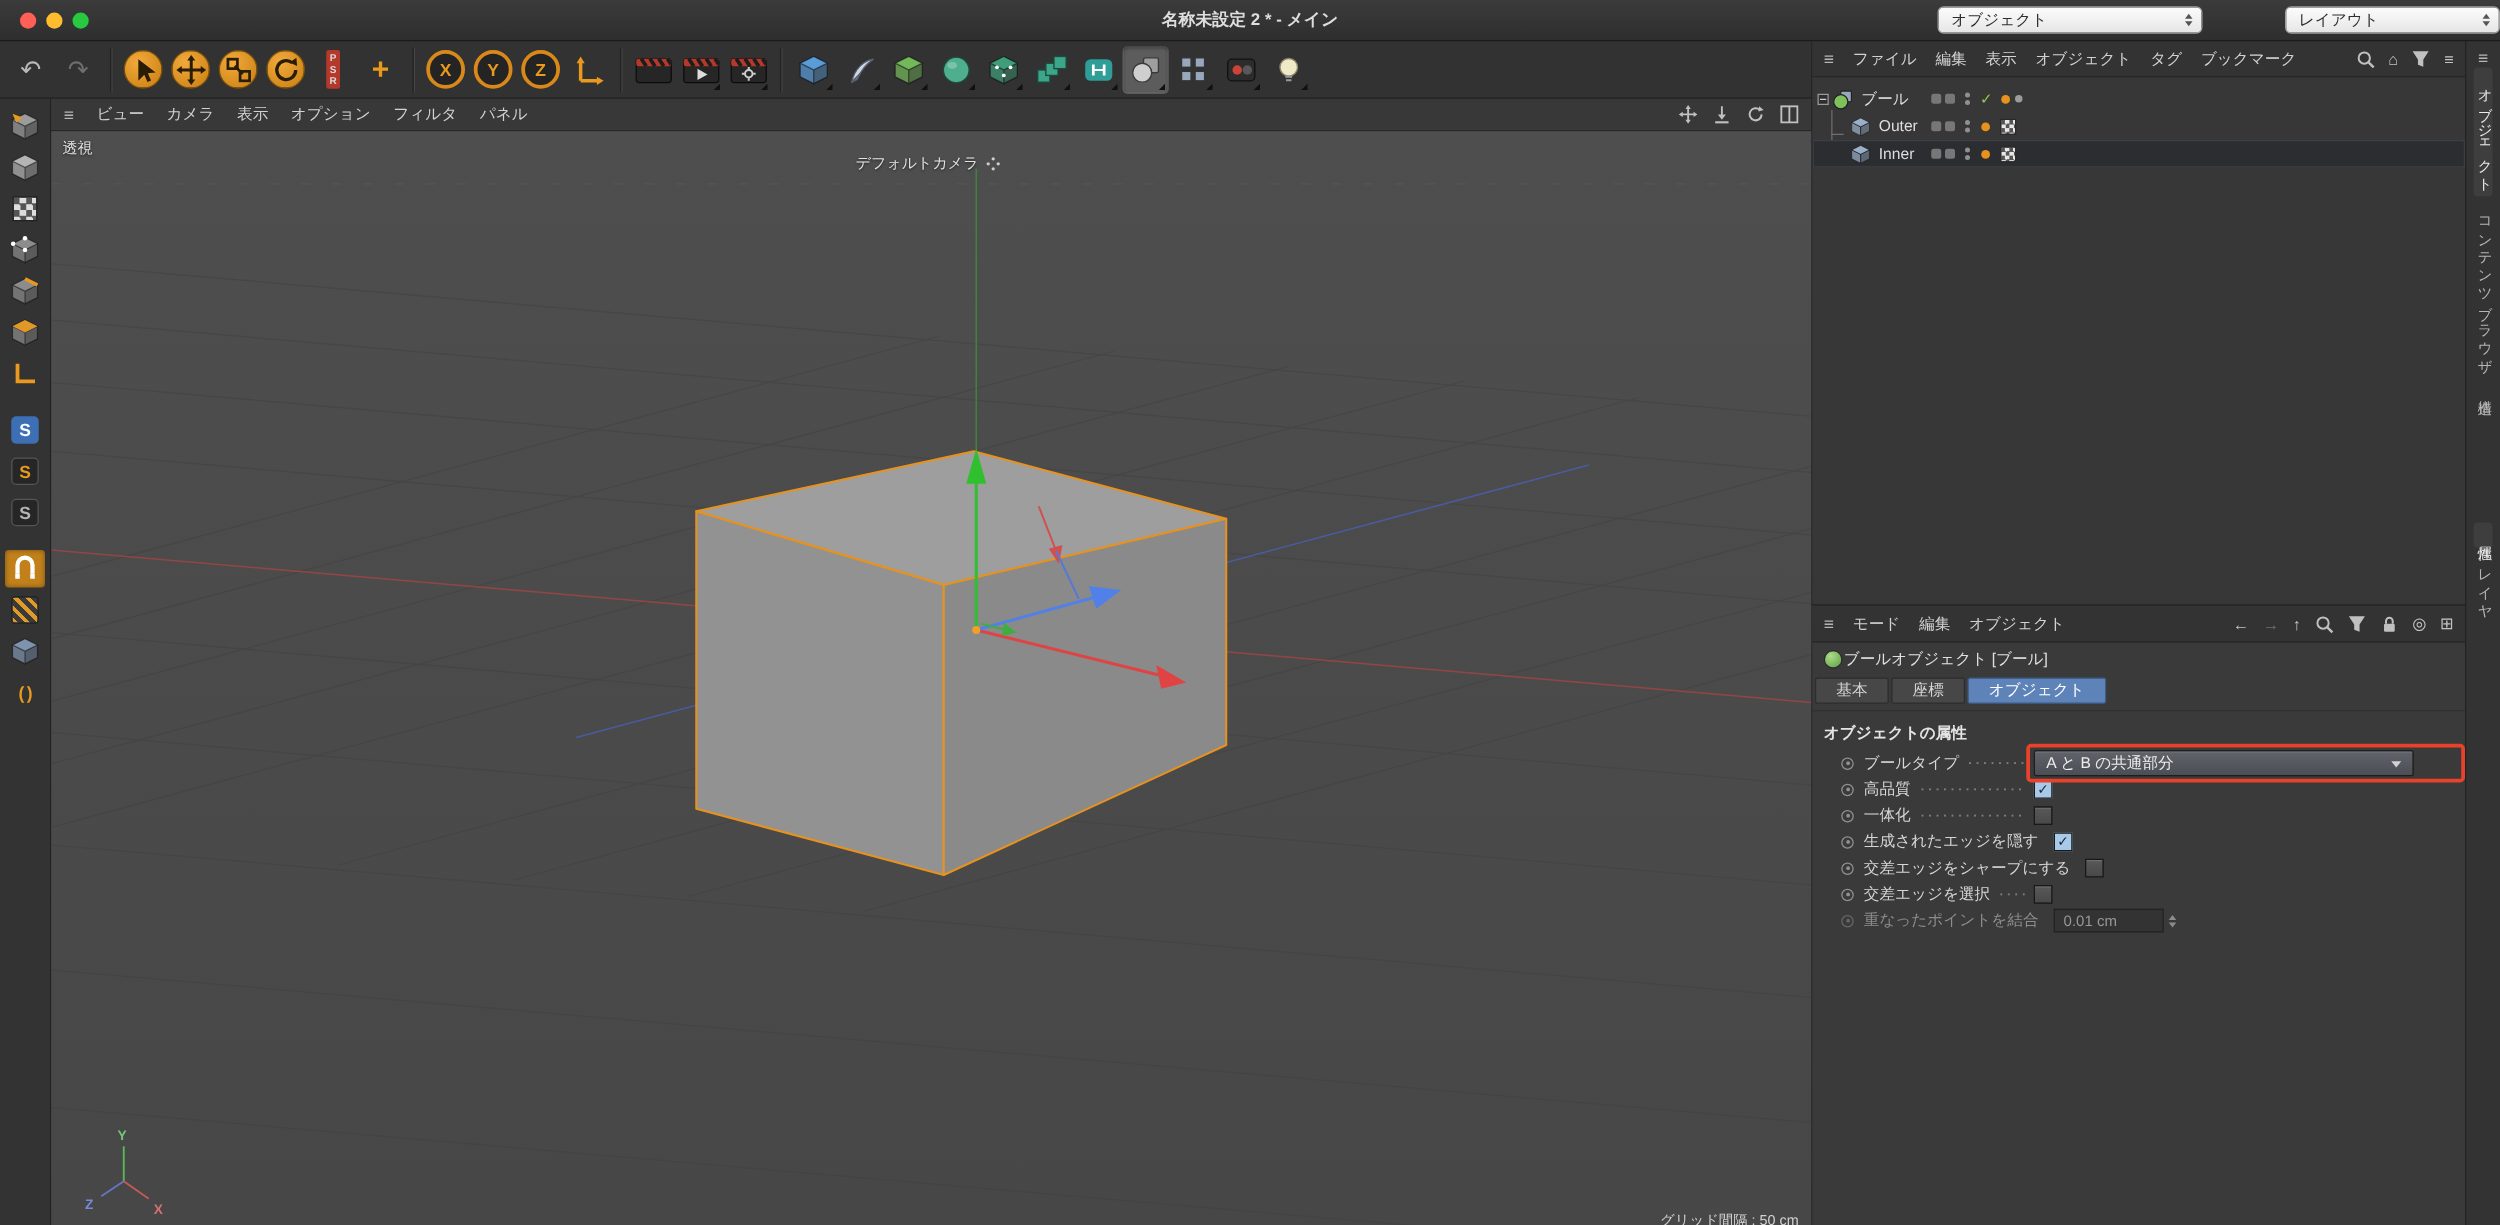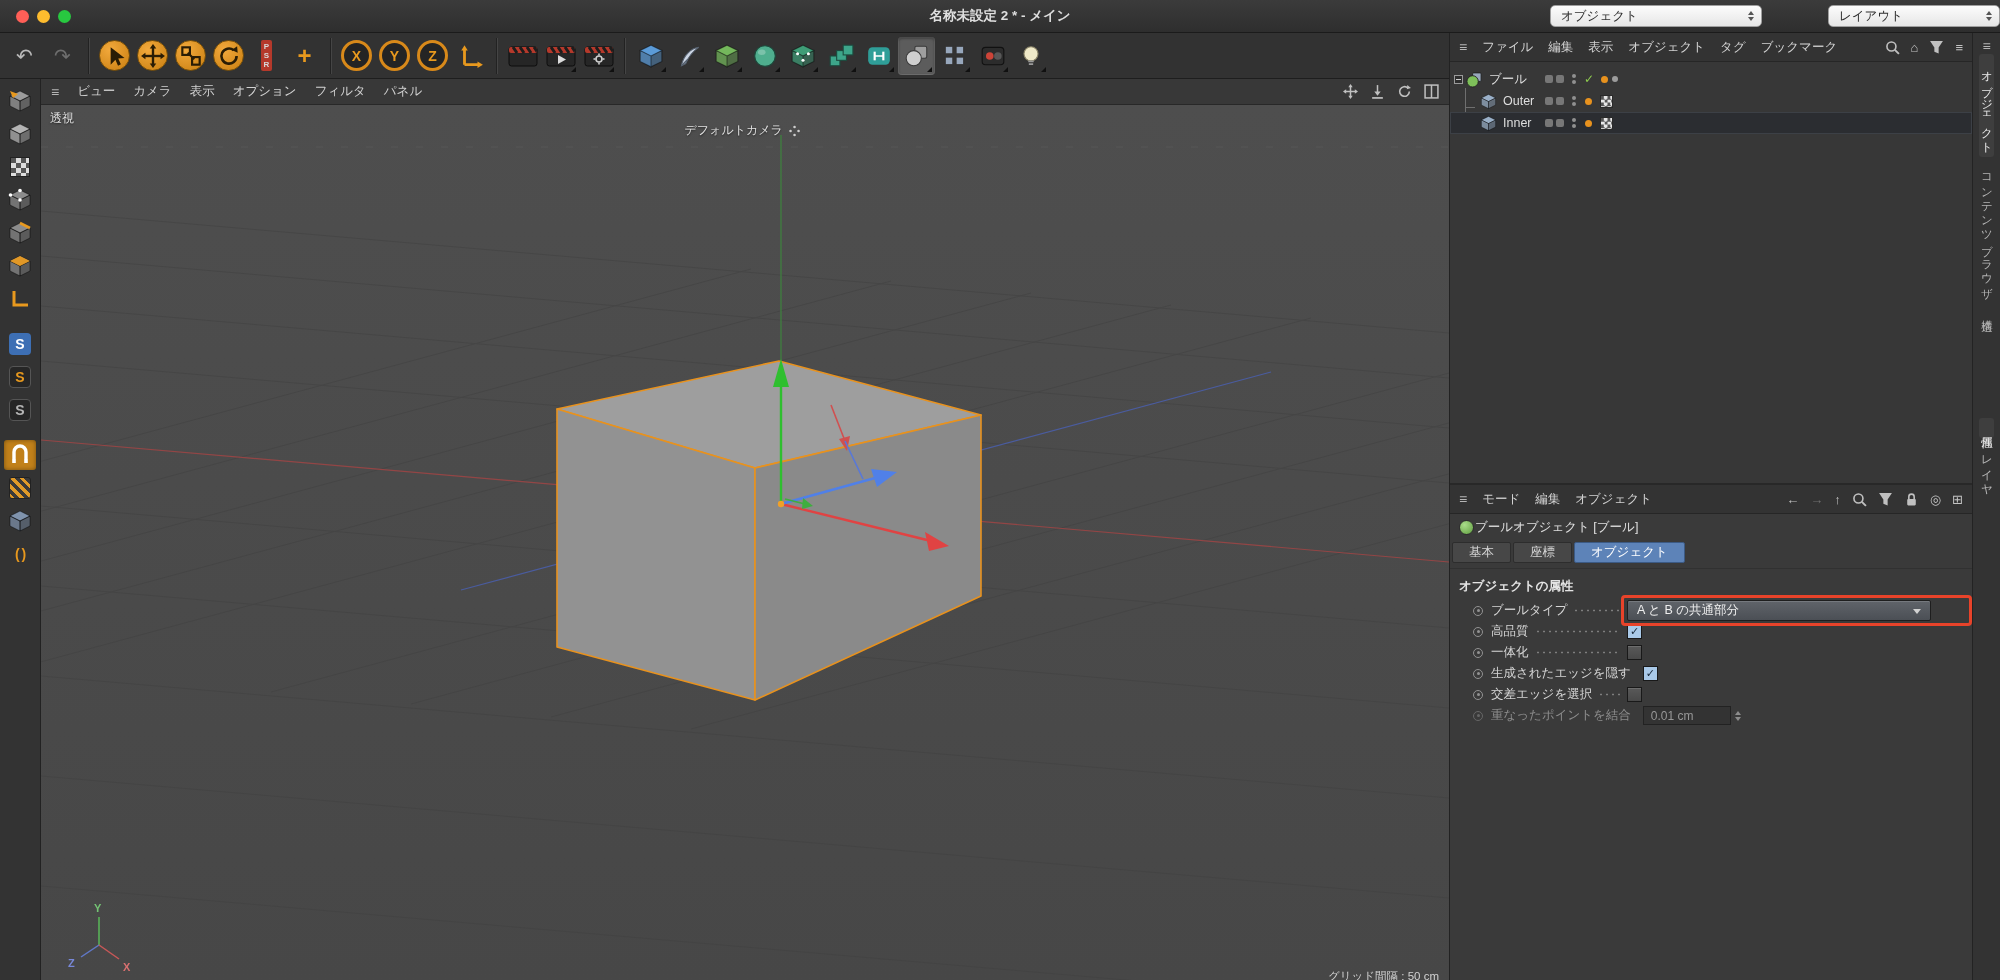--- a/index.html
+++ b/index.html
@@ -731,20 +731,28 @@
 
       <div class="prow">
         <span class="adot"></span>
         <span class="plabel">生成されたエッジを隠す</span>
         <span class="lead"></span>
         <span class="ctrl">
             <span class="cb on"></span>
           </span>
       </div>
 
+      <div class="prow">
+        <span class="adot"></span>
+        <span class="plabel">交差エッジをシャープにする</span>
+        <span class="lead"></span>
+        <span class="ctrl">
+            <span class="cb"></span>
+          </span>
+      </div>
 
       <div class="prow">
         <span class="adot"></span>
         <span class="plabel">交差エッジを選択</span>
         <span class="lead"></span>
         <span class="ctrl">
             <span class="cb"></span>
           </span>
       </div>
 

